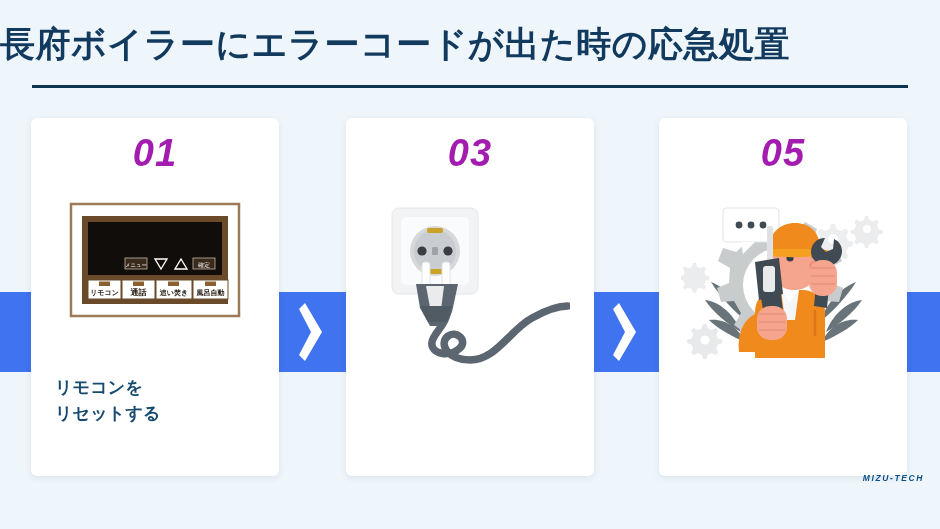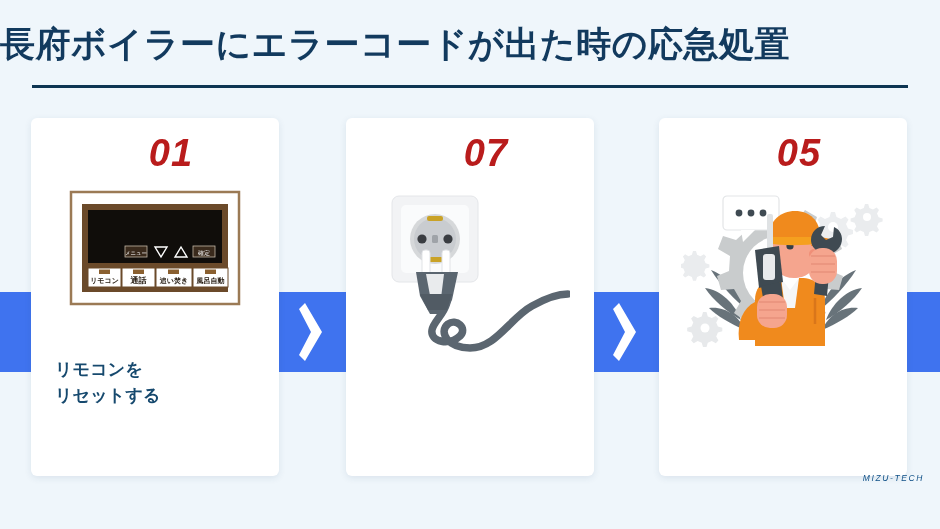--- a/index.html
+++ b/index.html
@@ -74,38 +74,37 @@
   .card-3 { left: 659px; }
 
   .card-num {
     position: absolute;
     left: 0; top: 16px;
     width: 248px;
     text-align: center;
     font-size: 38px;
     font-weight: 700;
     font-style: italic;
-    color: #b91c1c;
+    color: #a21caf;
     letter-spacing: 1px;
     line-height: 1;
-    margin-left: 16px;
   }
 
   .card-art {
     position: absolute;
-    left: 0; top: 72px;
+    left: 0; top: 84px;
     width: 248px;
     height: 175px;
   }
   .card-art svg { display: block; margin: 0 auto; }
 
   .card-text {
     position: absolute;
     left: 24px;
-    top: 239px;
+    top: 257px;
     width: 210px;
     font-size: 17px;
     font-weight: 700;
     color: #16496e;
     line-height: 1.55;
     letter-spacing: 0.2px;
     white-space: pre-line;
   }
   .card-3 .card-text { top: 236px; }
 
@@ -136,21 +135,21 @@
     font-weight: 700;
     font-style: italic;
     color: #0e4f86;
     letter-spacing: 0.5px;
     line-height: 1;
     white-space: nowrap;
   }
   .logo-sub {
     margin-top: 5px;
     font-size: 8.5px;
-    font-weight: 400;
+    font-weight: 700;
     font-style: italic;
     color: #0e4f86;
     letter-spacing: 1.6px;
     line-height: 1;
     white-space: nowrap;
   }
 </style>
 </head>
 <body>
 
@@ -201,21 +200,21 @@
           <rect x="136" y="79.5" width="11" height="4.5" fill="#8a6030"></rect>
           <text x="141.5" y="93" font-family="'Liberation Sans',sans-serif" font-size="7" font-weight="bold" fill="#23190f" text-anchor="middle">風呂自動</text>
         </g>
       </svg>
     </div>
     <div class="card-text">リモコンを
 リセットする</div>
   </div>
 
   <div class="card card-2">
-    <div class="card-num">07</div>
+    <div class="card-num">03</div>
     <div class="card-art">
       <svg width="200" height="175" viewBox="0 0 200 175" xmlns="http://www.w3.org/2000/svg">
 
         <path d="M74 92 C 86 118, 64 128, 62 140 C 60 152, 80 156, 90 146 C 98 138, 86 128, 78 134
                  C 68 142, 78 158, 100 158 C 126 158, 140 128, 162 116 C 178 107, 190 104, 198 104" fill="none" stroke="#5b6670" stroke-width="7.5" stroke-linecap="round"></path>
 
         <g>
           <rect x="22" y="6" width="86" height="86" rx="7" fill="#f2f3f5"></rect>
           <rect x="22" y="6" width="86" height="86" rx="7" fill="none" stroke="#e4e6e9" stroke-width="1"></rect>
           <rect x="31" y="15" width="68" height="68" rx="5" fill="#fafbfc"></rect>

